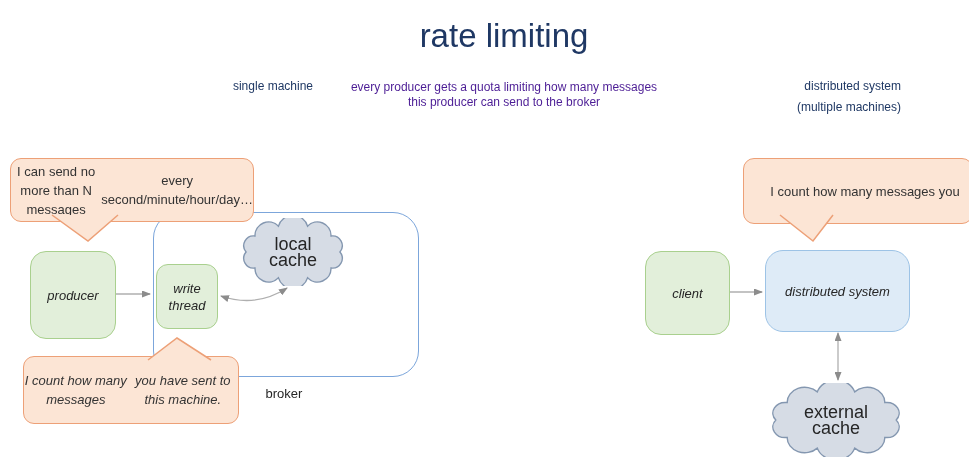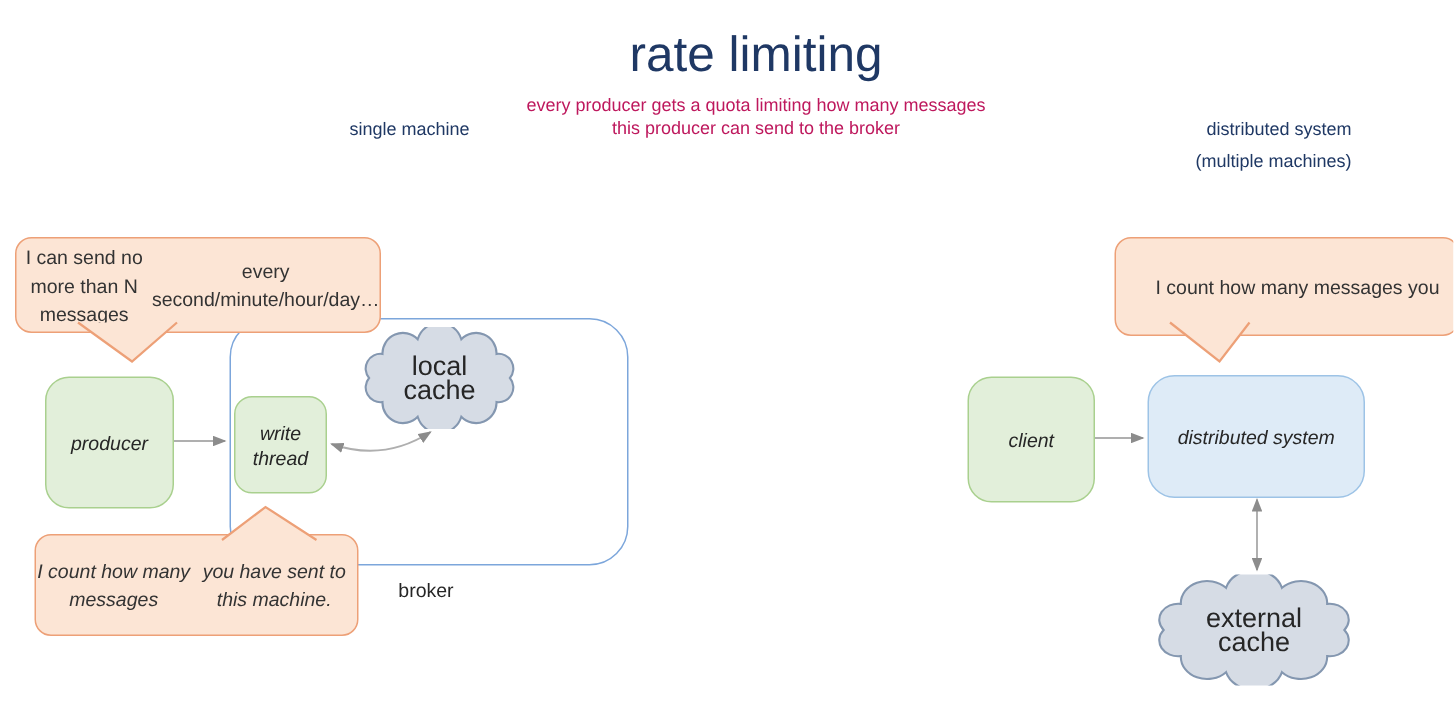--- a/index.html
+++ b/index.html
@@ -4,21 +4,21 @@
 <style>
   html,body{margin:0;padding:0;background:#fff;}
   #canvas{
     position:relative;width:969px;height:471px;background:#ffffff;
     font-family:"Liberation Sans",sans-serif;color:#262626;overflow:hidden;
   }
   .abs{position:absolute;}
   
   .title-block{left:304px;top:16px;width:400px;text-align:center;}
   .main-title{font-size:33px;line-height:40px;color:#1F3864;}
-  .subtitle{margin-top:7px;font-size:12px;line-height:15px;color:#be185d;}
+  .subtitle{margin-top:24px;font-size:12px;line-height:15px;color:#4c1d95;}
   .section-header{font-size:12px;line-height:21px;color:#1F3864;text-align:right;}
   .hdr-left{left:113px;top:76px;width:200px;}
   .hdr-right{left:701px;top:76px;width:200px;}
   
   .broker-box{
     left:153px;top:212px;width:264px;height:163px;
     border:1.5px solid #7CA6DB;border-radius:26px;z-index:1;background:transparent;
   }
   .broker-label{left:244px;top:386px;width:80px;text-align:center;font-size:13px;z-index:1;}
   

